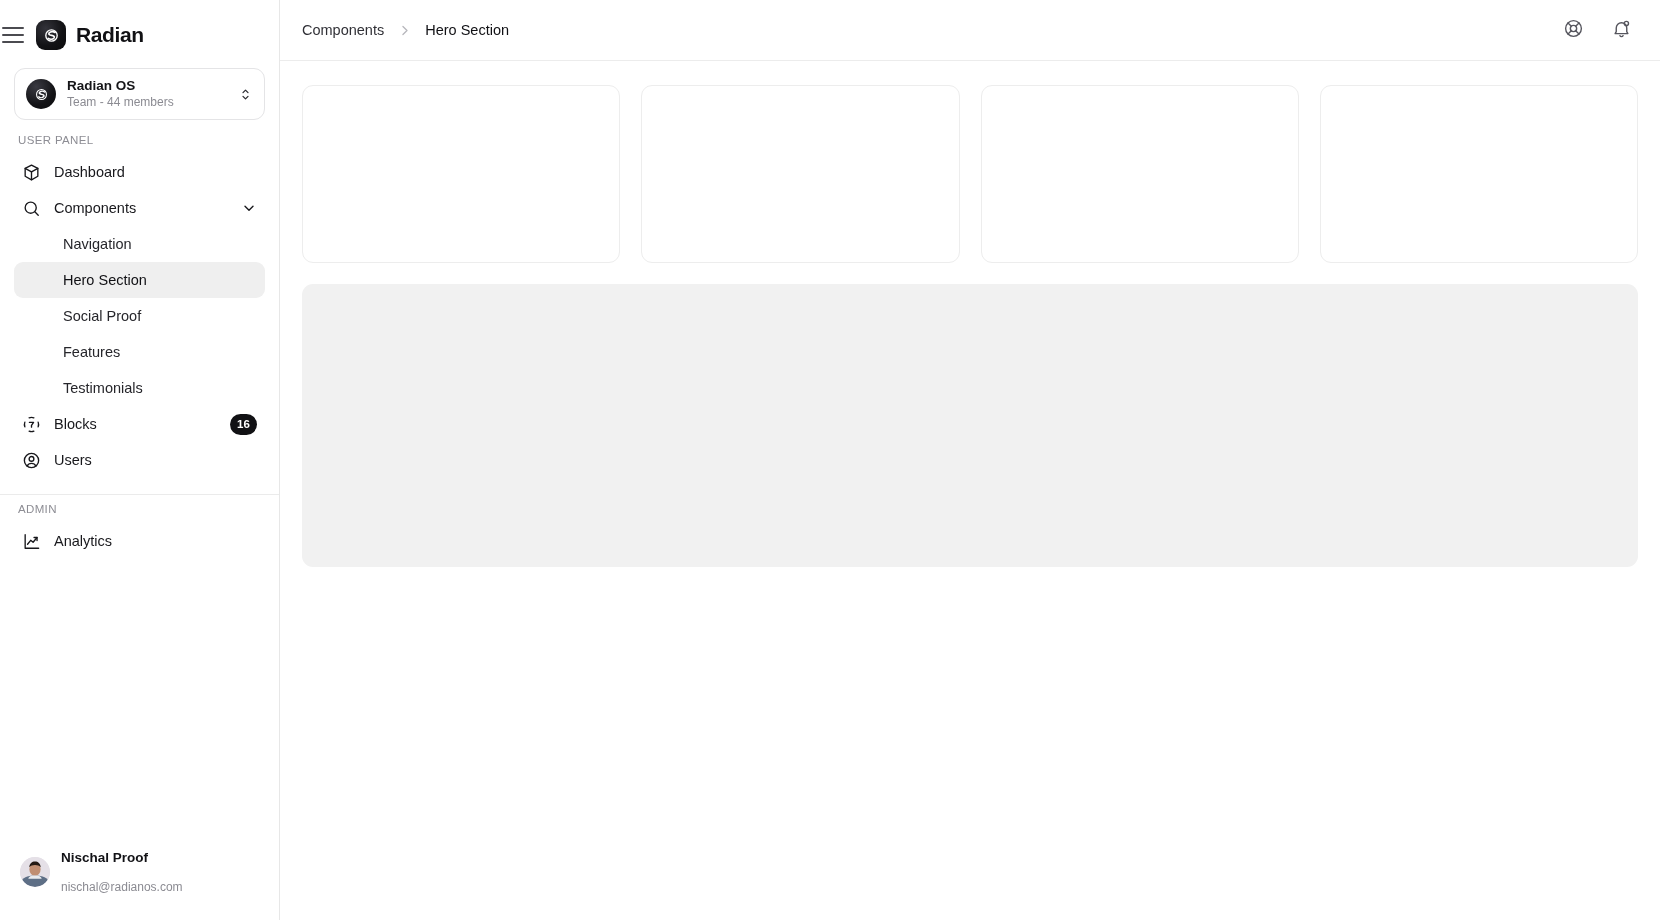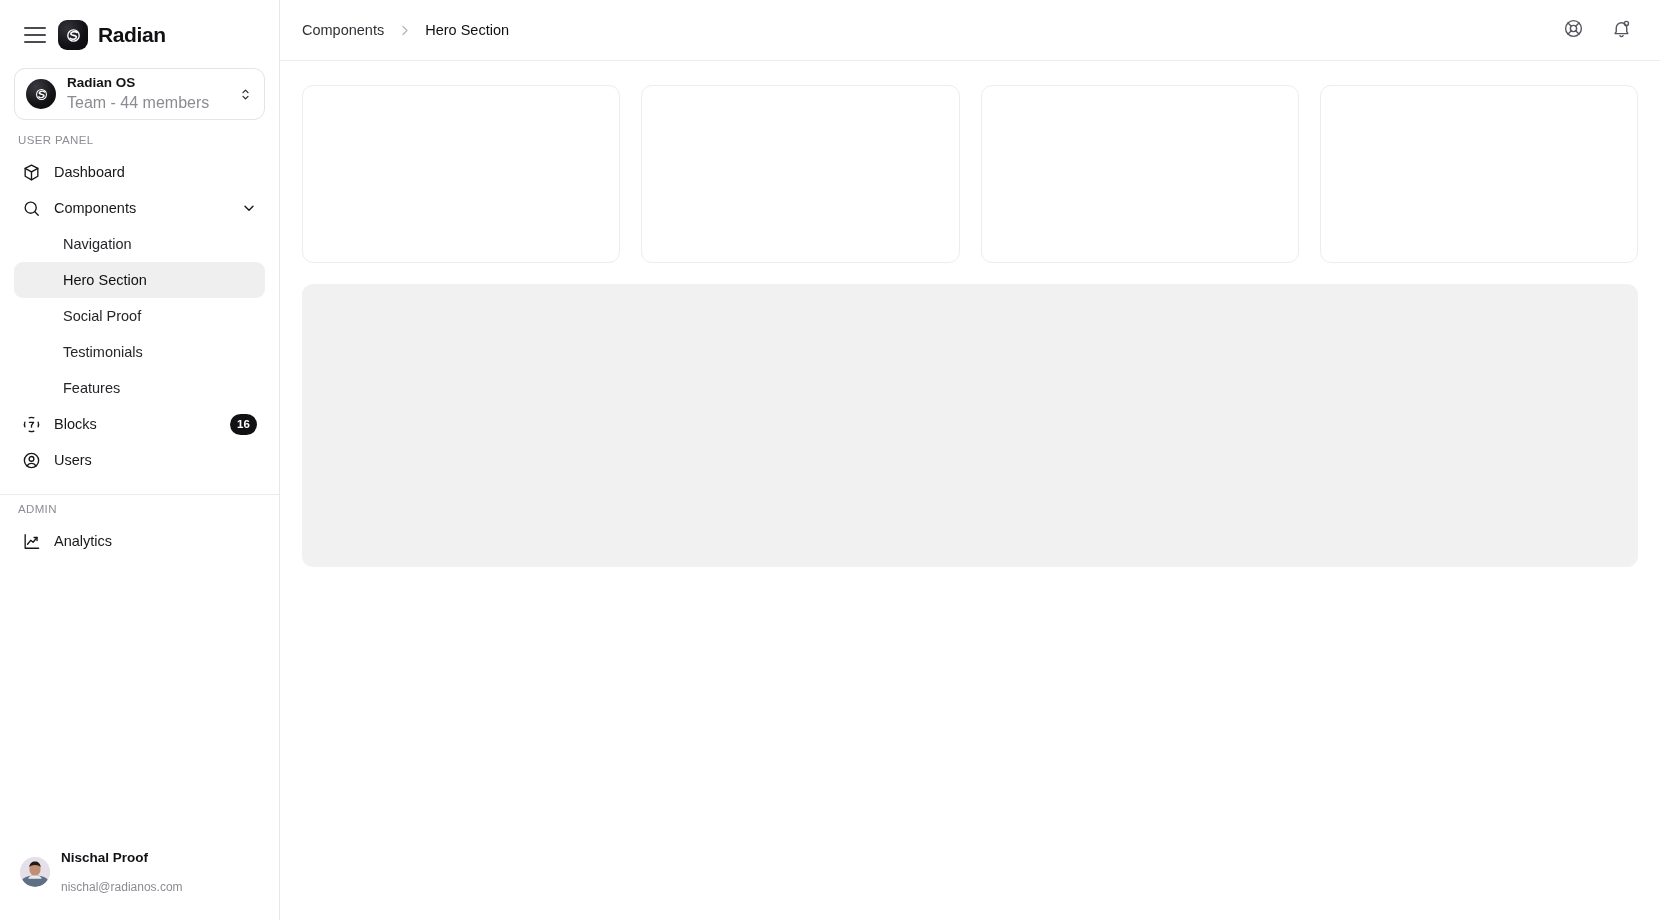--- a/index.html
+++ b/index.html
@@ -28,21 +28,21 @@
     display: flex;
     flex-direction: column;
     flex: none;
     position: relative;
   }
 
   .sidebar-top {
     display: flex;
     align-items: center;
     gap: 12px;
-    padding: 16px 18px 10px 24px;
+    padding: 16px 18px 10px 2px;
     height: 64px;
   }
 
   .hamburger {
     width: 22px;
     height: 16px;
     display: flex;
     flex-direction: column;
     justify-content: space-between;
     cursor: pointer;
@@ -105,21 +105,21 @@
     flex: none;
   }
   .org-text { flex: 1 1 auto; min-width: 0; line-height: 1.25; }
   .org-title {
     font-size: 13.5px;
     font-weight: bold;
     color: #151518;
     white-space: nowrap;
   }
   .org-sub {
-    font-size: 16px;
+    font-size: 12px;
     color: #8b8b92;
     white-space: nowrap;
     margin-top: 1px;
   }
   .org-chevrons { flex: none; color: #2c2c31; display: flex; }
 
   
   .nav-scroll {
     flex: 1 1 auto;
     overflow: hidden;
@@ -376,24 +376,24 @@
       <div class="nav-sub">
         <span>Navigation</span>
       </div>
       <div class="nav-sub active">
         <span>Hero Section</span>
       </div>
       <div class="nav-sub">
         <span>Social Proof</span>
       </div>
       <div class="nav-sub">
+        <span>Features</span>
+      </div>
+      <div class="nav-sub">
         <span>Testimonials</span>
-      </div>
-      <div class="nav-sub">
-        <span>Features</span>
       </div>
 
       <div class="nav-item">
         <span class="nav-icon">
           <svg width="19" height="19" viewBox="0 0 24 24" fill="none" stroke="currentColor" stroke-width="1.7" stroke-linecap="round" stroke-linejoin="round">
             <path d="M9 3.6a8.4 8.4 0 0 1 6 0"></path>
             <path d="M20.4 9a8.4 8.4 0 0 1 0 6"></path>
             <path d="M15 20.4a8.4 8.4 0 0 1-6 0"></path>
             <path d="M3.6 15a8.4 8.4 0 0 1 0-6"></path>
             <path d="M9.4 9.4h5.2L12 13v2.4"></path>

